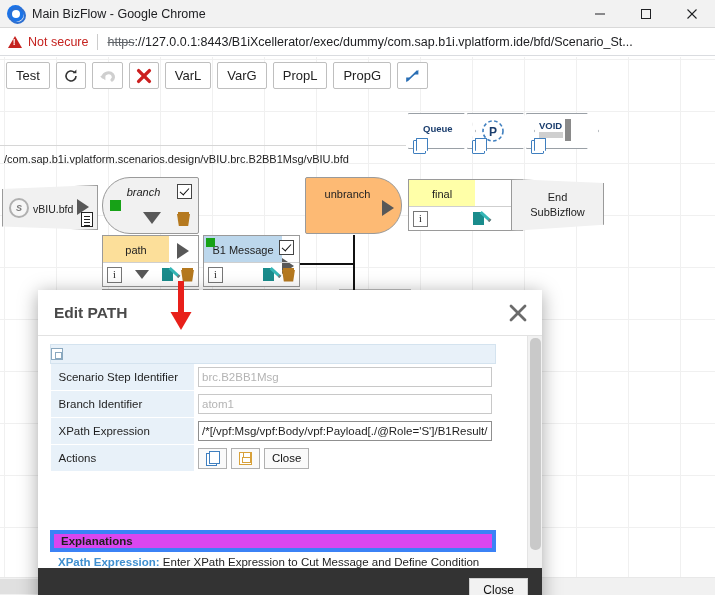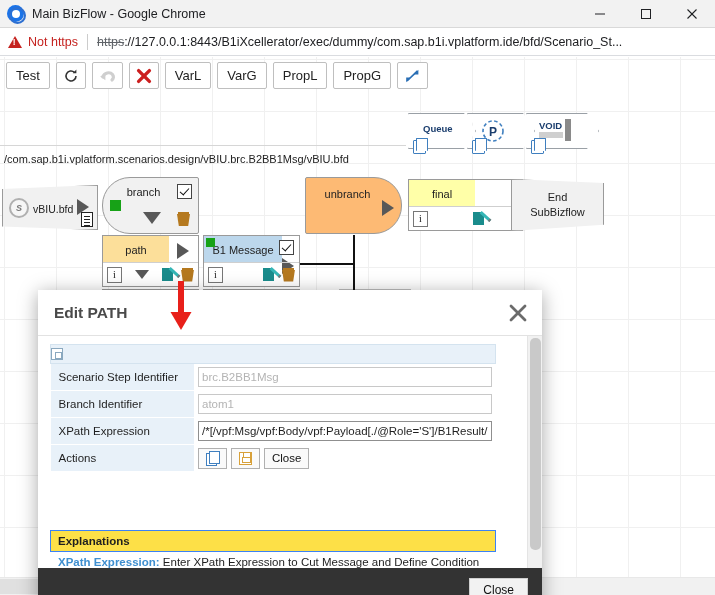--- a/index.html
+++ b/index.html
@@ -187,20 +187,21 @@
   .sheet-icon::after {
     content: ""; position: absolute; left: 2px; top: 3px;
     width: 6px; height: 1px; background: #222;
     box-shadow: 0 3px 0 #222, 0 6px 0 #222, 0 9px 0 #222;
   }
 
   .branch-node {
     left: 102px; top: 120px; width: 97px; height: 57px;
     background: #f1f1f1; border: 1px solid #9a9a9a;
     border-radius: 28px 2px 2px 28px;
+    font-style: italic;
   }
   .branch-label {
     position: absolute; left: 0; right: 0; top: 8px;
     text-align: center; font-size: 11px; color: #222;
     padding-right: 14px;
   }
   .green-sq {
     width: 11px; height: 11px; background: #17a217;
   }
   .chkbox {
@@ -447,21 +448,21 @@
   }
   .save-ic::after {
     content: ""; position: absolute; left: 2px; bottom: 0.5px;
     width: 7px; height: 4px; border: 1.2px solid #d8a13a;
   }
 
   .expl-block {
     position: absolute; left: 12px; bottom: 0px; width: 446px;
   }
   .expl-head {
-    background: #fde047; border: 1px solid #3b82f6;
+    background: #d946ef; border: 4px solid #3b82f6;
     height: 22px; display: flex; align-items: center;
     padding-left: 7px;
     font-size: 11.5px; font-weight: bold; color: #1f1f1f;
   }
   .expl-line {
     padding: 4px 0 0 8px; font-size: 11.5px; color: #1f1f1f;
     white-space: nowrap;
   }
   .expl-key { color: #3f8fd0; font-weight: bold; }
 
@@ -524,21 +525,21 @@
       <svg width="12" height="12" viewBox="0 0 12 12">
           <line x1="1.5" y1="1.5" x2="10.5" y2="10.5" stroke="#202124" stroke-width="1.1"></line>
           <line x1="10.5" y1="1.5" x2="1.5" y2="10.5" stroke="#202124" stroke-width="1.1"></line>
         </svg>
     </div>
   </div>
 </div>
 
 <div class="omnibox">
   <div class="warn-tri"></div>
-  <div class="not-secure">Not https</div>
+  <div class="not-secure">Not secure</div>
   <div class="omni-sep"></div>
   <div class="url-text"><span class="url-scheme">https</span><span>://127.0.0.1:8443/B1iXcellerator/exec/dummy/com.sap.b1i.vplatform.ide/bfd/Scenario_St...</span></div>
 </div>
 
 <div class="page">
   <div class="grid"></div>
 
   <div class="toolbar">
     <div class="tb-btn">Test</div>
     <div class="tb-btn icon">

